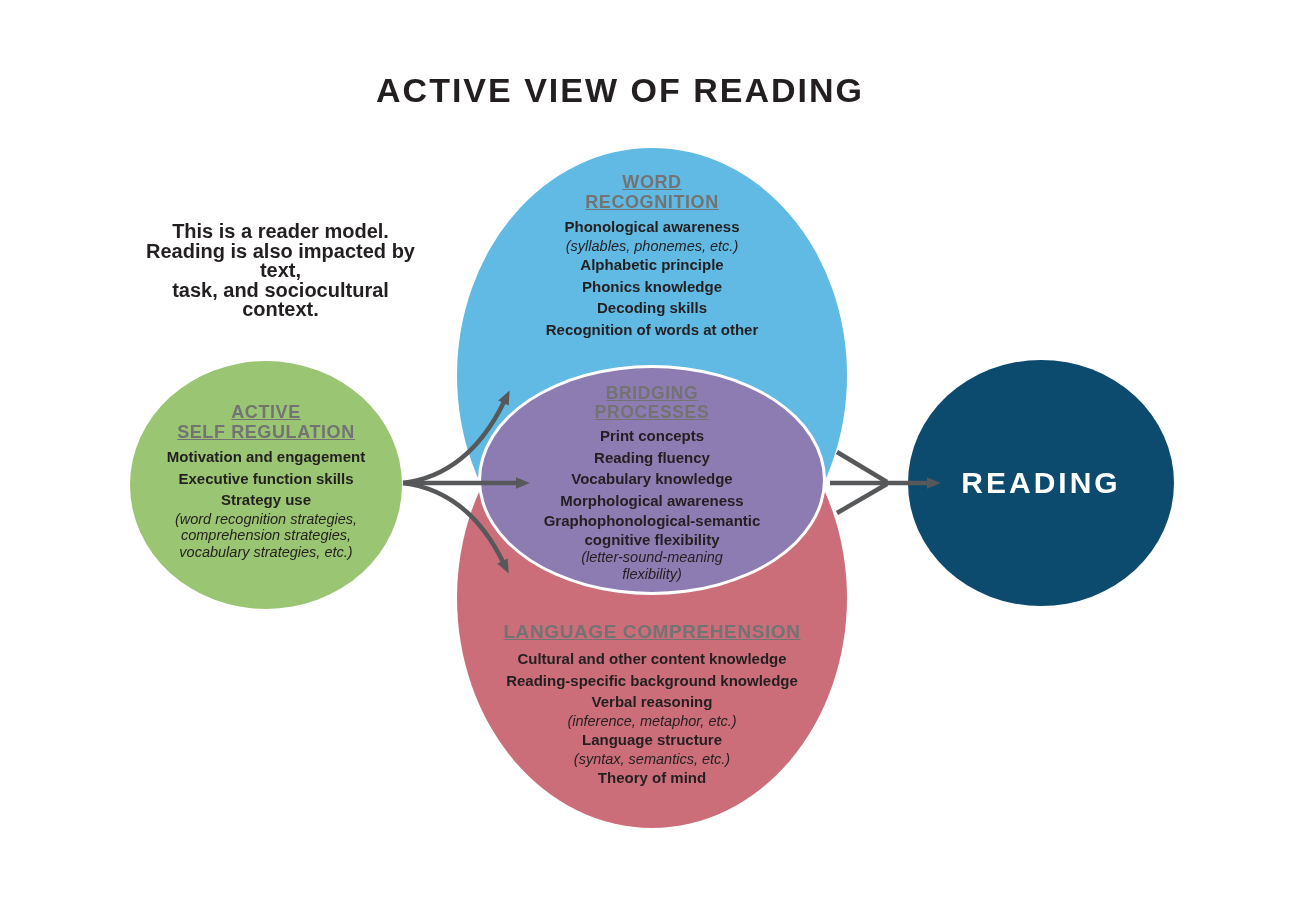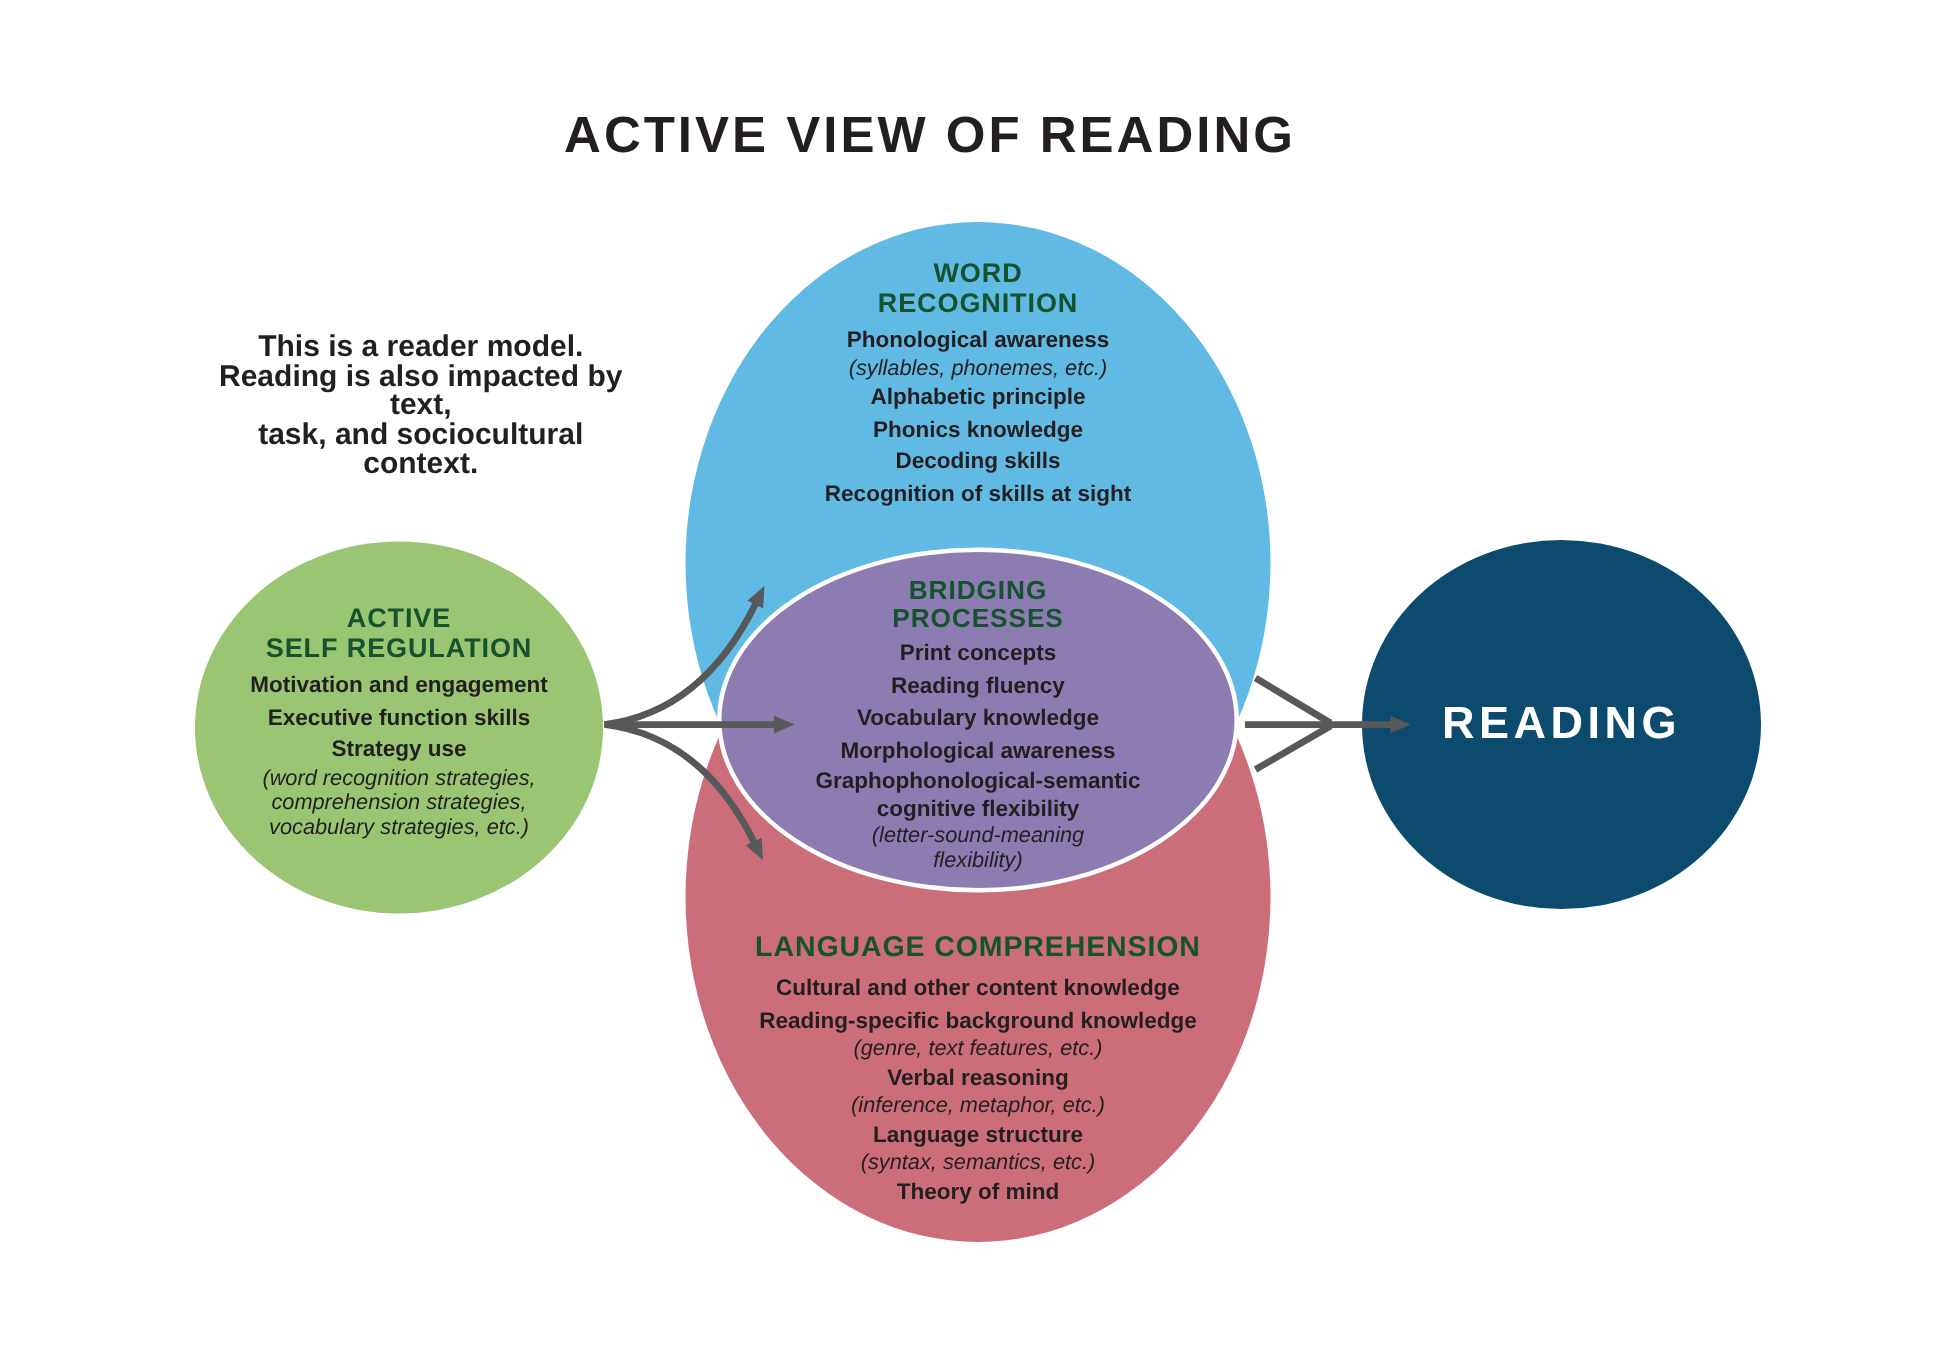--- a/index.html
+++ b/index.html
@@ -40,25 +40,26 @@
   .shape.orange { left: 908px; top: 360px; width: 266px; height: 246px; background: #0c4a6e; z-index: 10;
                   display: flex; align-items: center; justify-content: center; }
   .arrows { position: absolute; left: 0; top: 0; z-index: 40; pointer-events: none; }
   .textblock {
     position: absolute;
     text-align: center;
     color: #231F20;
     z-index: 50;
   }
   .circle-heading {
-    color: #14532d;
+    color: #737373;
     font-weight: bold;
     font-size: 18px;
     line-height: 20px;
     letter-spacing: 0.6px;
+    text-decoration: underline;
   }
   .item   { font-weight: bold; font-size: 15px; line-height: 21.5px; }
   .item.tight { line-height: 19px; }
   .inote  { font-style: italic; font-size: 14.5px; line-height: 16.5px; }
   .tb-green  { left: 136px; top: 402px; width: 260px; }
   .tb-green .circle-heading { margin-bottom: 4px; }
   .tb-blue   { left: 472px; top: 172px; width: 360px; }
   .tb-blue .circle-heading { margin-bottom: 4px; }
   .tb-purple { left: 492px; top: 384px; width: 320px; }
   .tb-purple .circle-heading { font-size: 17.5px; line-height: 19px; margin-bottom: 3px; }
@@ -124,21 +125,21 @@
   <div class="textblock tb-blue">
     <div class="circle-heading">
       <div>WORD</div>
       <div>RECOGNITION</div>
     </div>
     <div class="item">Phonological awareness</div>
     <div class="inote">(syllables, phonemes, etc.)</div>
     <div class="item">Alphabetic principle</div>
     <div class="item">Phonics knowledge</div>
     <div class="item">Decoding skills</div>
-    <div class="item">Recognition of skills at sight</div>
+    <div class="item">Recognition of words at other</div>
   </div>
 
   <div class="textblock tb-purple">
     <div class="circle-heading">
       <div>BRIDGING</div>
       <div>PROCESSES</div>
     </div>
     <div class="item">Print concepts</div>
     <div class="item">Reading fluency</div>
     <div class="item">Vocabulary knowledge</div>
@@ -146,21 +147,20 @@
     <div class="item tight">Graphophonological-semantic</div>
     <div class="item tight">cognitive flexibility</div>
     <div class="inote">(letter-sound-meaning</div>
     <div class="inote">flexibility)</div>
   </div>
 
   <div class="textblock tb-red">
     <div class="circle-heading">LANGUAGE COMPREHENSION</div>
     <div class="item">Cultural and other content knowledge</div>
     <div class="item">Reading-specific background knowledge</div>
-    <div class="inote">(genre, text features, etc.)</div>
     <div class="item">Verbal reasoning</div>
     <div class="inote">(inference, metaphor, etc.)</div>
     <div class="item">Language structure</div>
     <div class="inote">(syntax, semantics, etc.)</div>
     <div class="item">Theory of mind</div>
   </div>
 
 </div>
 
 </body></html>

